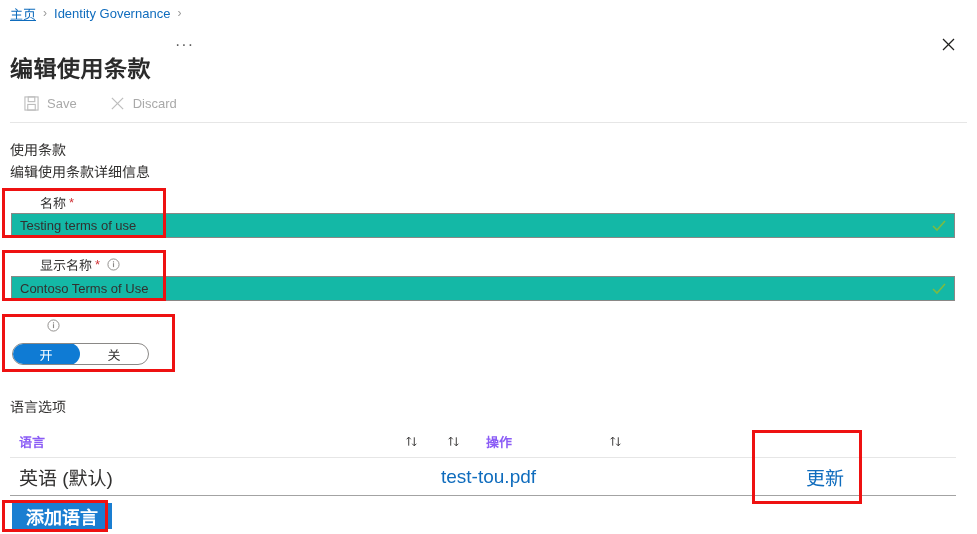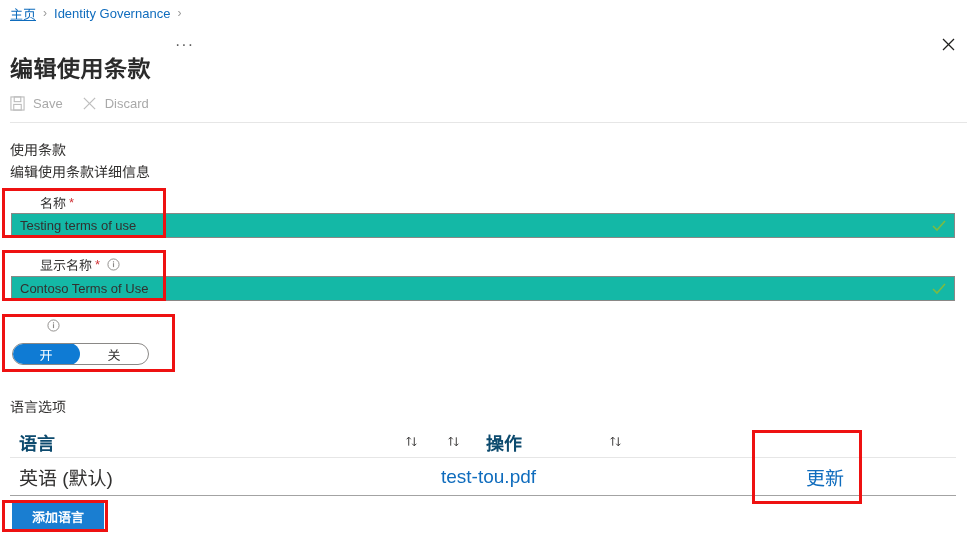--- a/index.html
+++ b/index.html
@@ -81,21 +81,23 @@
 
   
   .cmdbar {
     position: absolute;
     left: 0;
     top: 86px;
     width: 977px;
     height: 34px;
     display: flex;
     align-items: center;
-    box-sizing: border-box;
+    padding-left: 14px;
+    box-sizing: border-box;
+    gap: 14px;
   }
   .cmd-item {
     display: flex;
     align-items: center;
     height: 30px;
     padding: 0 9px;
     color: #a9a9a9;
     font-size: 13px;
     cursor: default;
   }
@@ -209,22 +211,22 @@
   }
   .tbl-head, .tbl-row {
     display: flex;
     align-items: center;
     box-sizing: border-box;
   }
   .tbl-head {
     height: 32px;
     border-bottom: 1px solid #e6e6e6;
     font-weight: bold;
-    font-size: 18px;
-    color: #0c4a6e;
+    font-size: 13px;
+    color: #8b5cf6;
   }
   .tbl-row {
     height: 38px;
     border-bottom: 1px solid #a3a3a3;
     font-size: 19px;
     color: #323130;
   }
   .col-lang  { width: 380px; padding-left: 9px; box-sizing: border-box; }
   .col-sort1 { width: 42px;  display: flex; align-items: center; justify-content: center; }
   .col-doc   { width: 320px; padding-left: 9px; box-sizing: border-box; }
@@ -240,21 +242,21 @@
     position: absolute;
     left: 12px;
     top: 503px;
     height: 26px;
     min-width: 92px;
     padding: 0 14px;
     background: #1a7ed1;
     color: #ffffff;
     border: none;
     font-family: "Liberation Sans", "DejaVu Sans", sans-serif;
-    font-size: 13px;
+    font-size: 18px;
     font-weight: bold;
     cursor: pointer;
     box-sizing: border-box;
   }
 
   
   .anno {
     position: absolute;
     border: 3px solid #ee1111;
     box-sizing: border-box;

